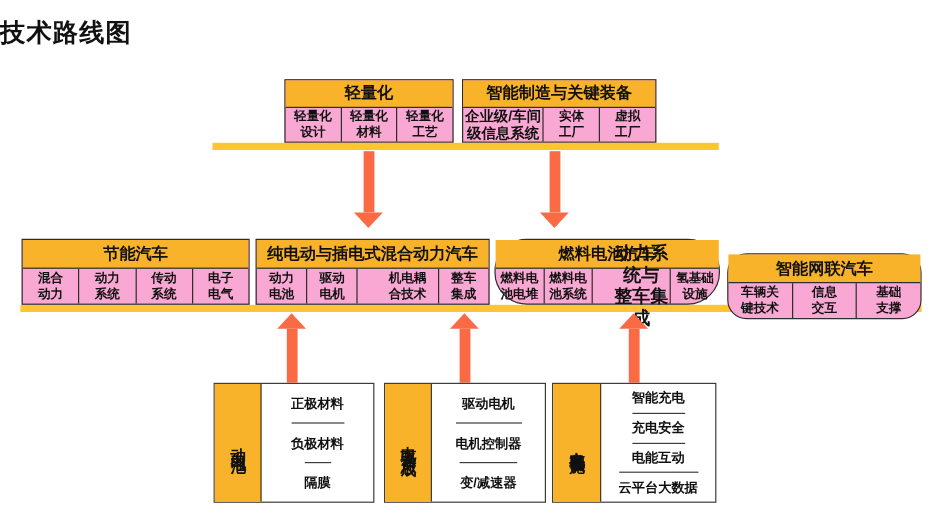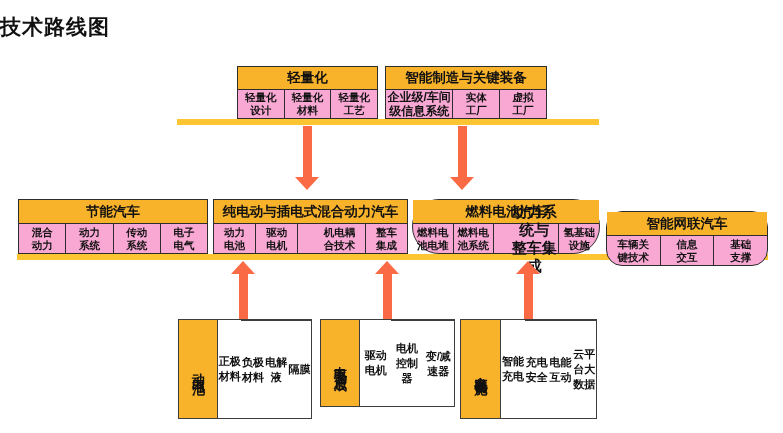--- a/index.html
+++ b/index.html
@@ -47,21 +47,21 @@
   .head-down{border-top:13px solid var(--arrow-orange);}
   .head-up{border-bottom:13px solid var(--arrow-orange);}
   
   .bbox{position:absolute;border:1.3px solid var(--border-mid);background:#fff;display:flex;box-sizing:border-box;}
   .blabel{
     background:var(--header-yellow);border-right:1.3px solid var(--border-mid);
     display:flex;align-items:center;justify-content:center;
     writing-mode:vertical-rl;text-orientation:upright;
     font-weight:bold;font-size:13px;letter-spacing:3px;flex:0 0 auto;
   }
-  .bitems{flex:1;display:flex;flex-direction:row;}
+  .bitems{flex:1;display:flex;flex-direction:column;align-items:center;}
   .bitem{
     flex:1;border-top:1.3px solid var(--border-mid);
     display:flex;align-items:center;justify-content:center;
     font-size:11px;font-weight:bold;text-align:center;
   }
   .bitem:first-child{border-top:none;}
 </style>
 </head>
 <body>
 
@@ -160,26 +160,25 @@
   <div class="head head-up" style="left:375px;top:261px;"></div>
   <div class="stem" style="left:382.5px;top:274px;height:45px;"></div>
   <div class="head head-up" style="left:516px;top:261px;"></div>
   <div class="stem" style="left:523.5px;top:274px;height:45px;"></div>
 
   <div class="bbox" style="left:178px;top:319px;width:134px;height:100px;">
     <div class="blabel" style="width:38px;">动力电池</div>
     <div class="bitems">
       <div class="bitem">正极材料</div>
       <div class="bitem">负极材料</div>
-      <div class="bitem">电解液</div>
       <div class="bitem">隔膜</div>
     </div>
   </div>
 
-  <div class="bbox" style="left:320px;top:319px;width:135px;height:88px;">
+  <div class="bbox" style="left:320px;top:319px;width:135px;height:100px;">
     <div class="blabel" style="width:38px;">电驱动总成</div>
     <div class="bitems">
       <div class="bitem">驱动电机</div>
       <div class="bitem">电机控制器</div>
       <div class="bitem">变/减速器</div>
     </div>
   </div>
 
   <div class="bbox" style="left:460px;top:319px;width:137px;height:100px;">
     <div class="blabel" style="width:39px;letter-spacing:1px;">充电基础设施</div>

